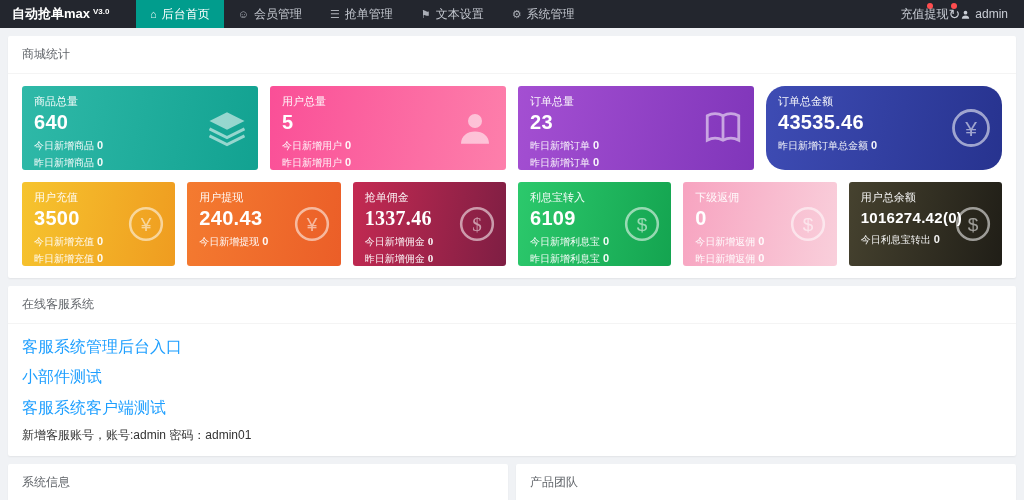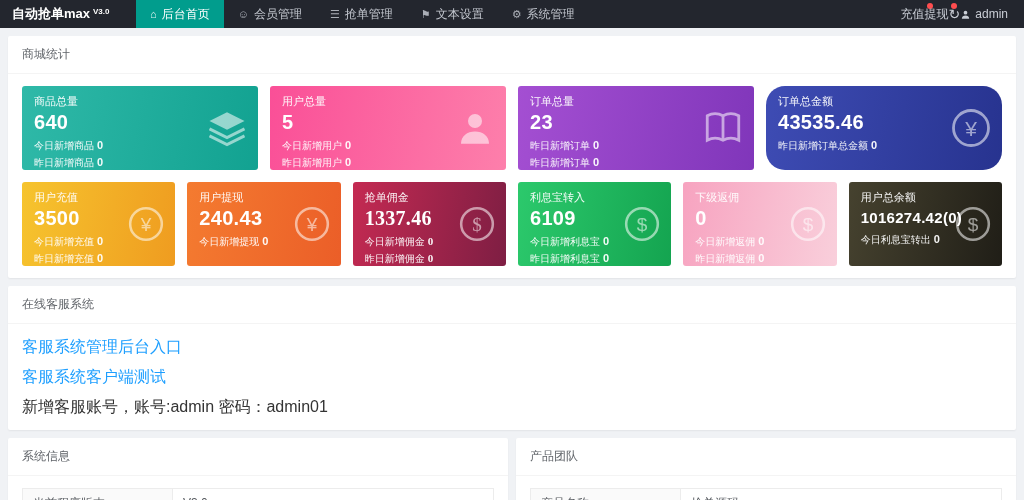--- a/index.html
+++ b/index.html
@@ -33,21 +33,21 @@
   .stat-card { position:relative; border-radius:3px; color:#fff; padding:8px 12px; height:84px; overflow:hidden; }
   .stat-title { font-size:11px; opacity:.95; }
   .stat-value { font-size:20px; font-weight:bold; margin:2px 0 3px; letter-spacing:.3px; }
   .stat-value.small { font-size:15px; margin:4px 0 5px; }
   .stat-sub { font-size:10px; opacity:.95; line-height:1.55; white-space:nowrap; }
   .stat-sub b { font-size:11px; margin-left:3px; }
   .stat-icon { position:absolute; right:10px; top:50%; transform:translateY(-50%); opacity:.55; line-height:0; }
   
   .service-body { padding:8px 14px 12px; }
   .service-link { display:block; color:#1e9fff; text-decoration:none; line-height:1.9; font-size:16px; cursor:pointer; }
-  .service-note { margin-top:4px; color:#333; font-size:16px; }
+  .service-note { margin-top:4px; color:#333; font-size:12px; }
   
   .bottom { display:flex; gap:8px; }
   .bottom .panel { flex:1; margin-bottom:0; }
   .info-table { width:100%; border-collapse:collapse; font-size:12px; color:#565a5f; }
   .info-table td { border:1px solid #ececec; padding:6px 10px; }
   .info-table td.label { width:150px; background:#fafafa; }
 </style>
 </head>
 <body>
 
@@ -228,20 +228,21 @@
         </div>
       </div>
 
     </div>
   </div>
 
   <div class="panel">
     <div class="panel-header">在线客服系统</div>
     <div class="service-body">
       <a class="service-link">客服系统管理后台入口</a>
+      <a class="service-link">小部件测试</a>
       <a class="service-link">客服系统客户端测试</a>
       <div class="service-note">新增客服账号，账号:admin 密码：admin01</div>
     </div>
   </div>
 
   <div class="bottom">
 
     <div class="panel">
       <div class="panel-header">系统信息</div>
       <div class="panel-body">

